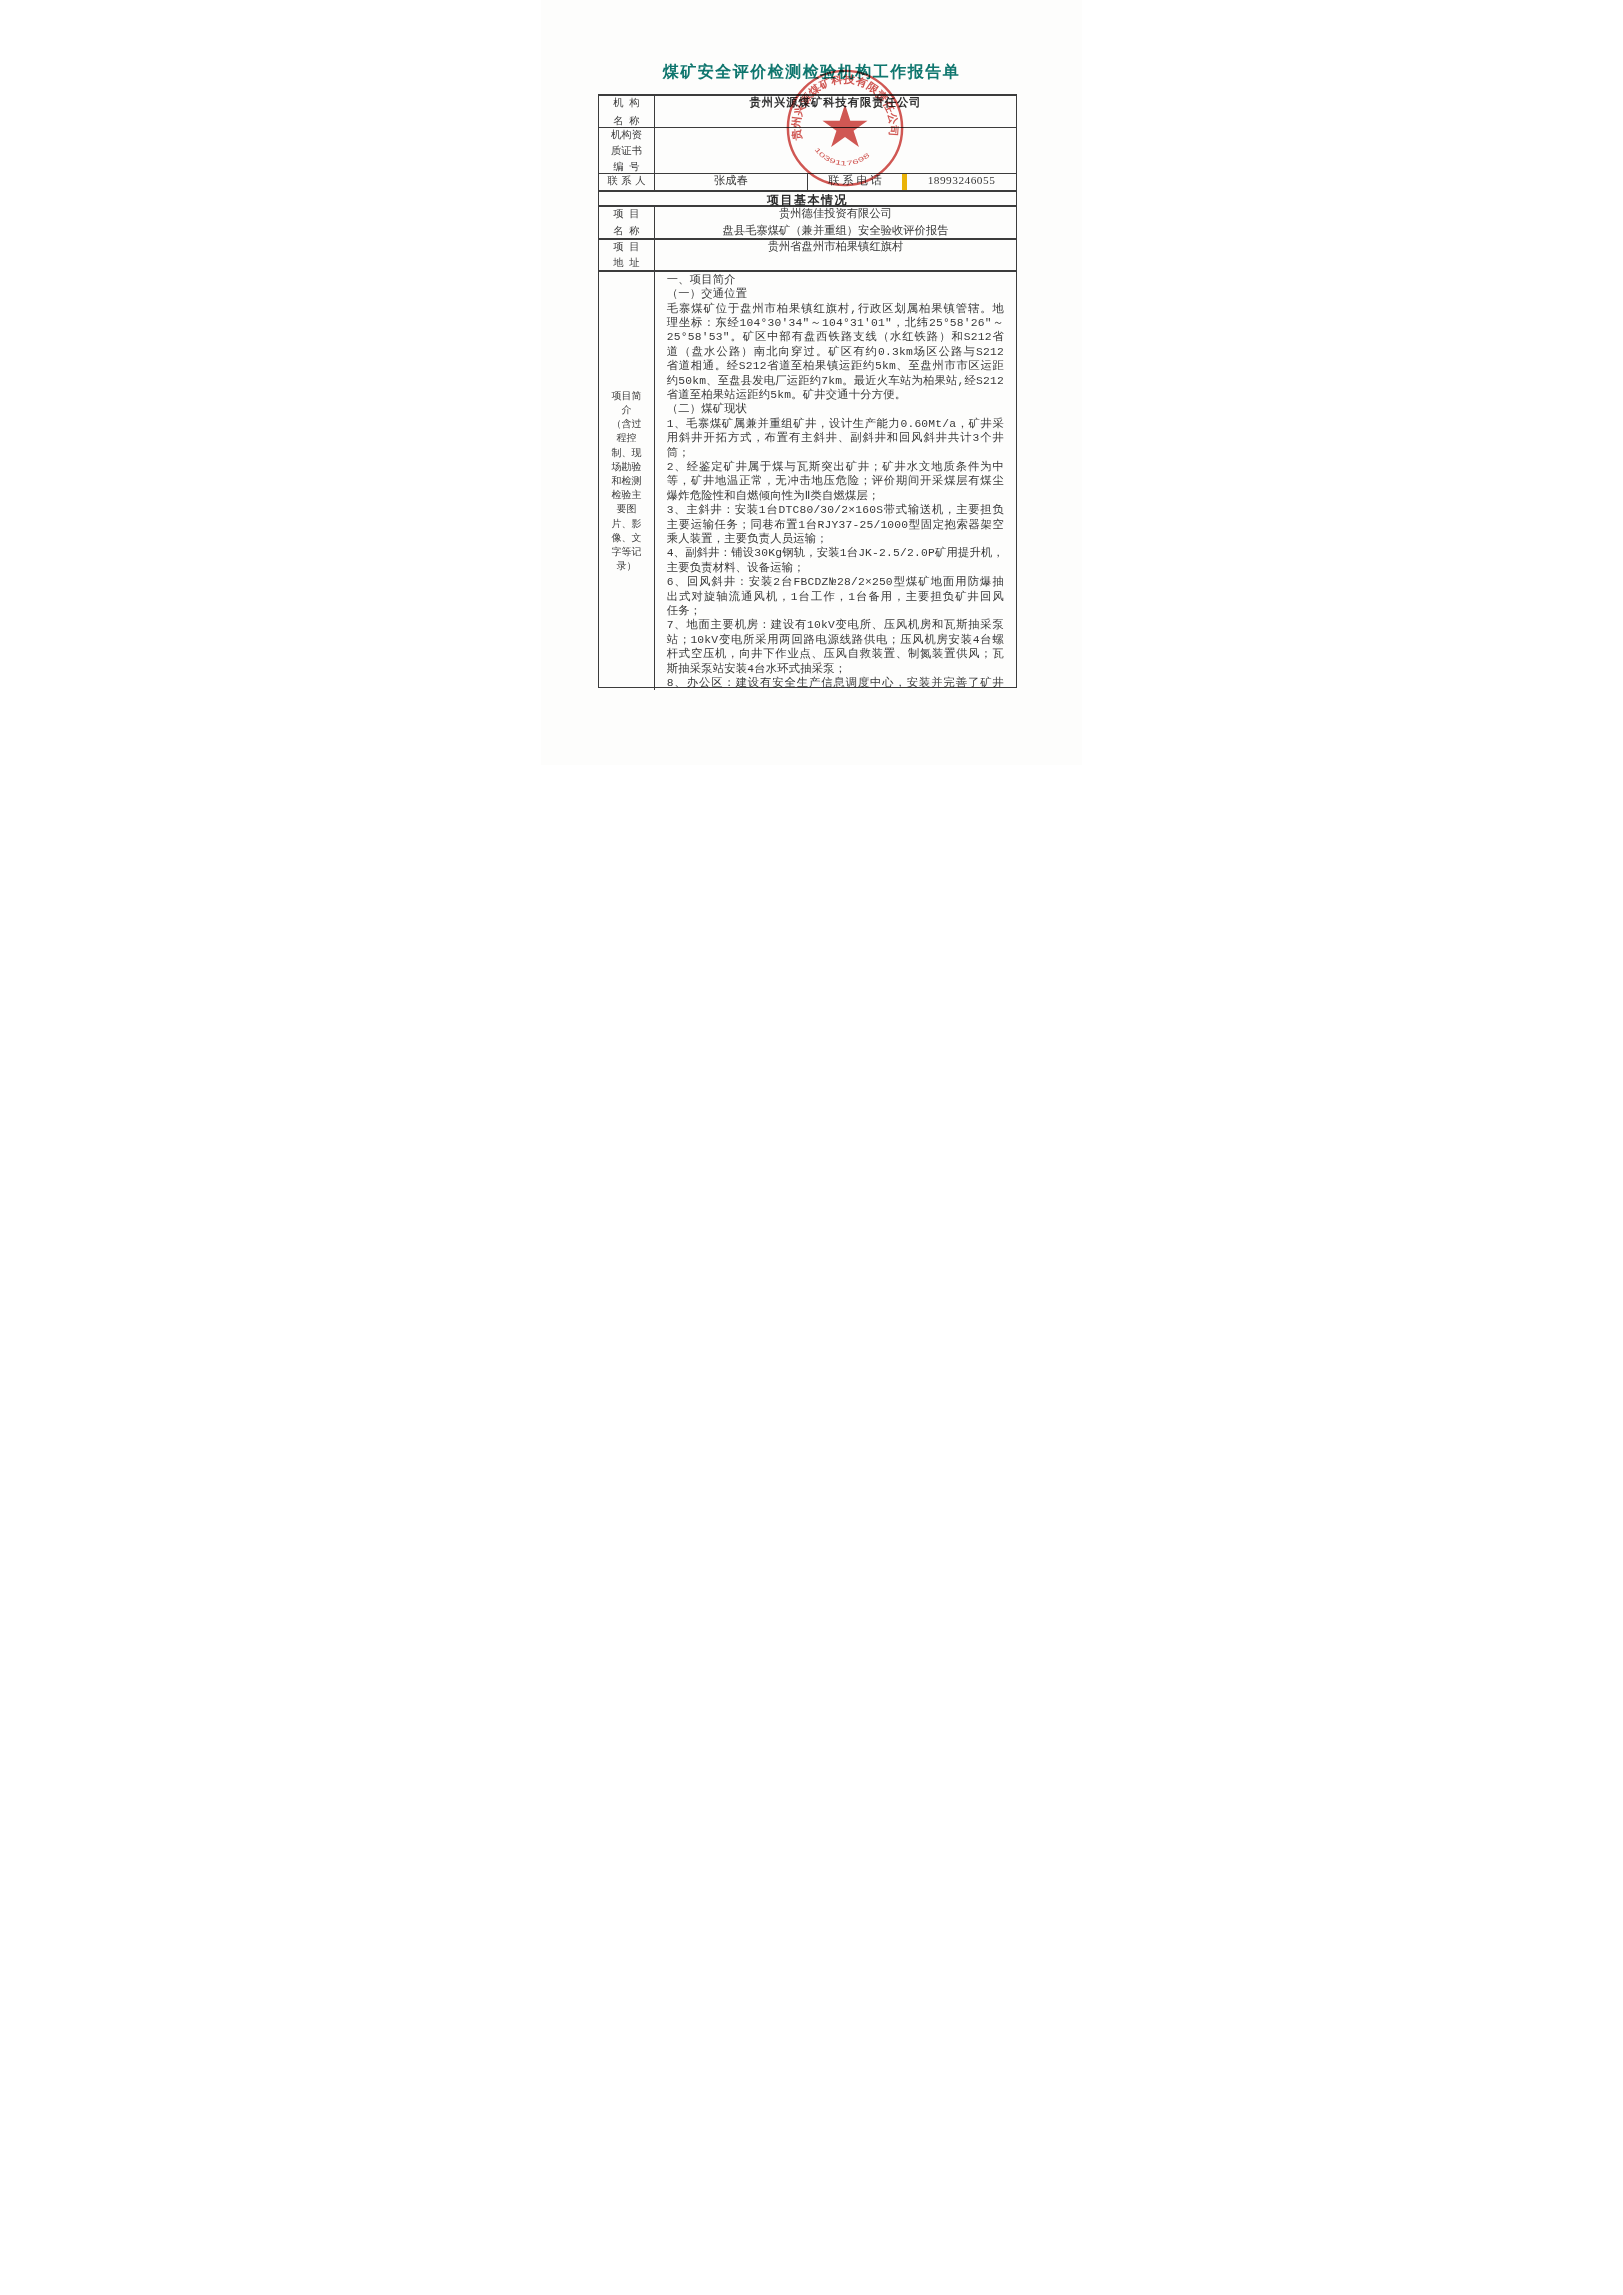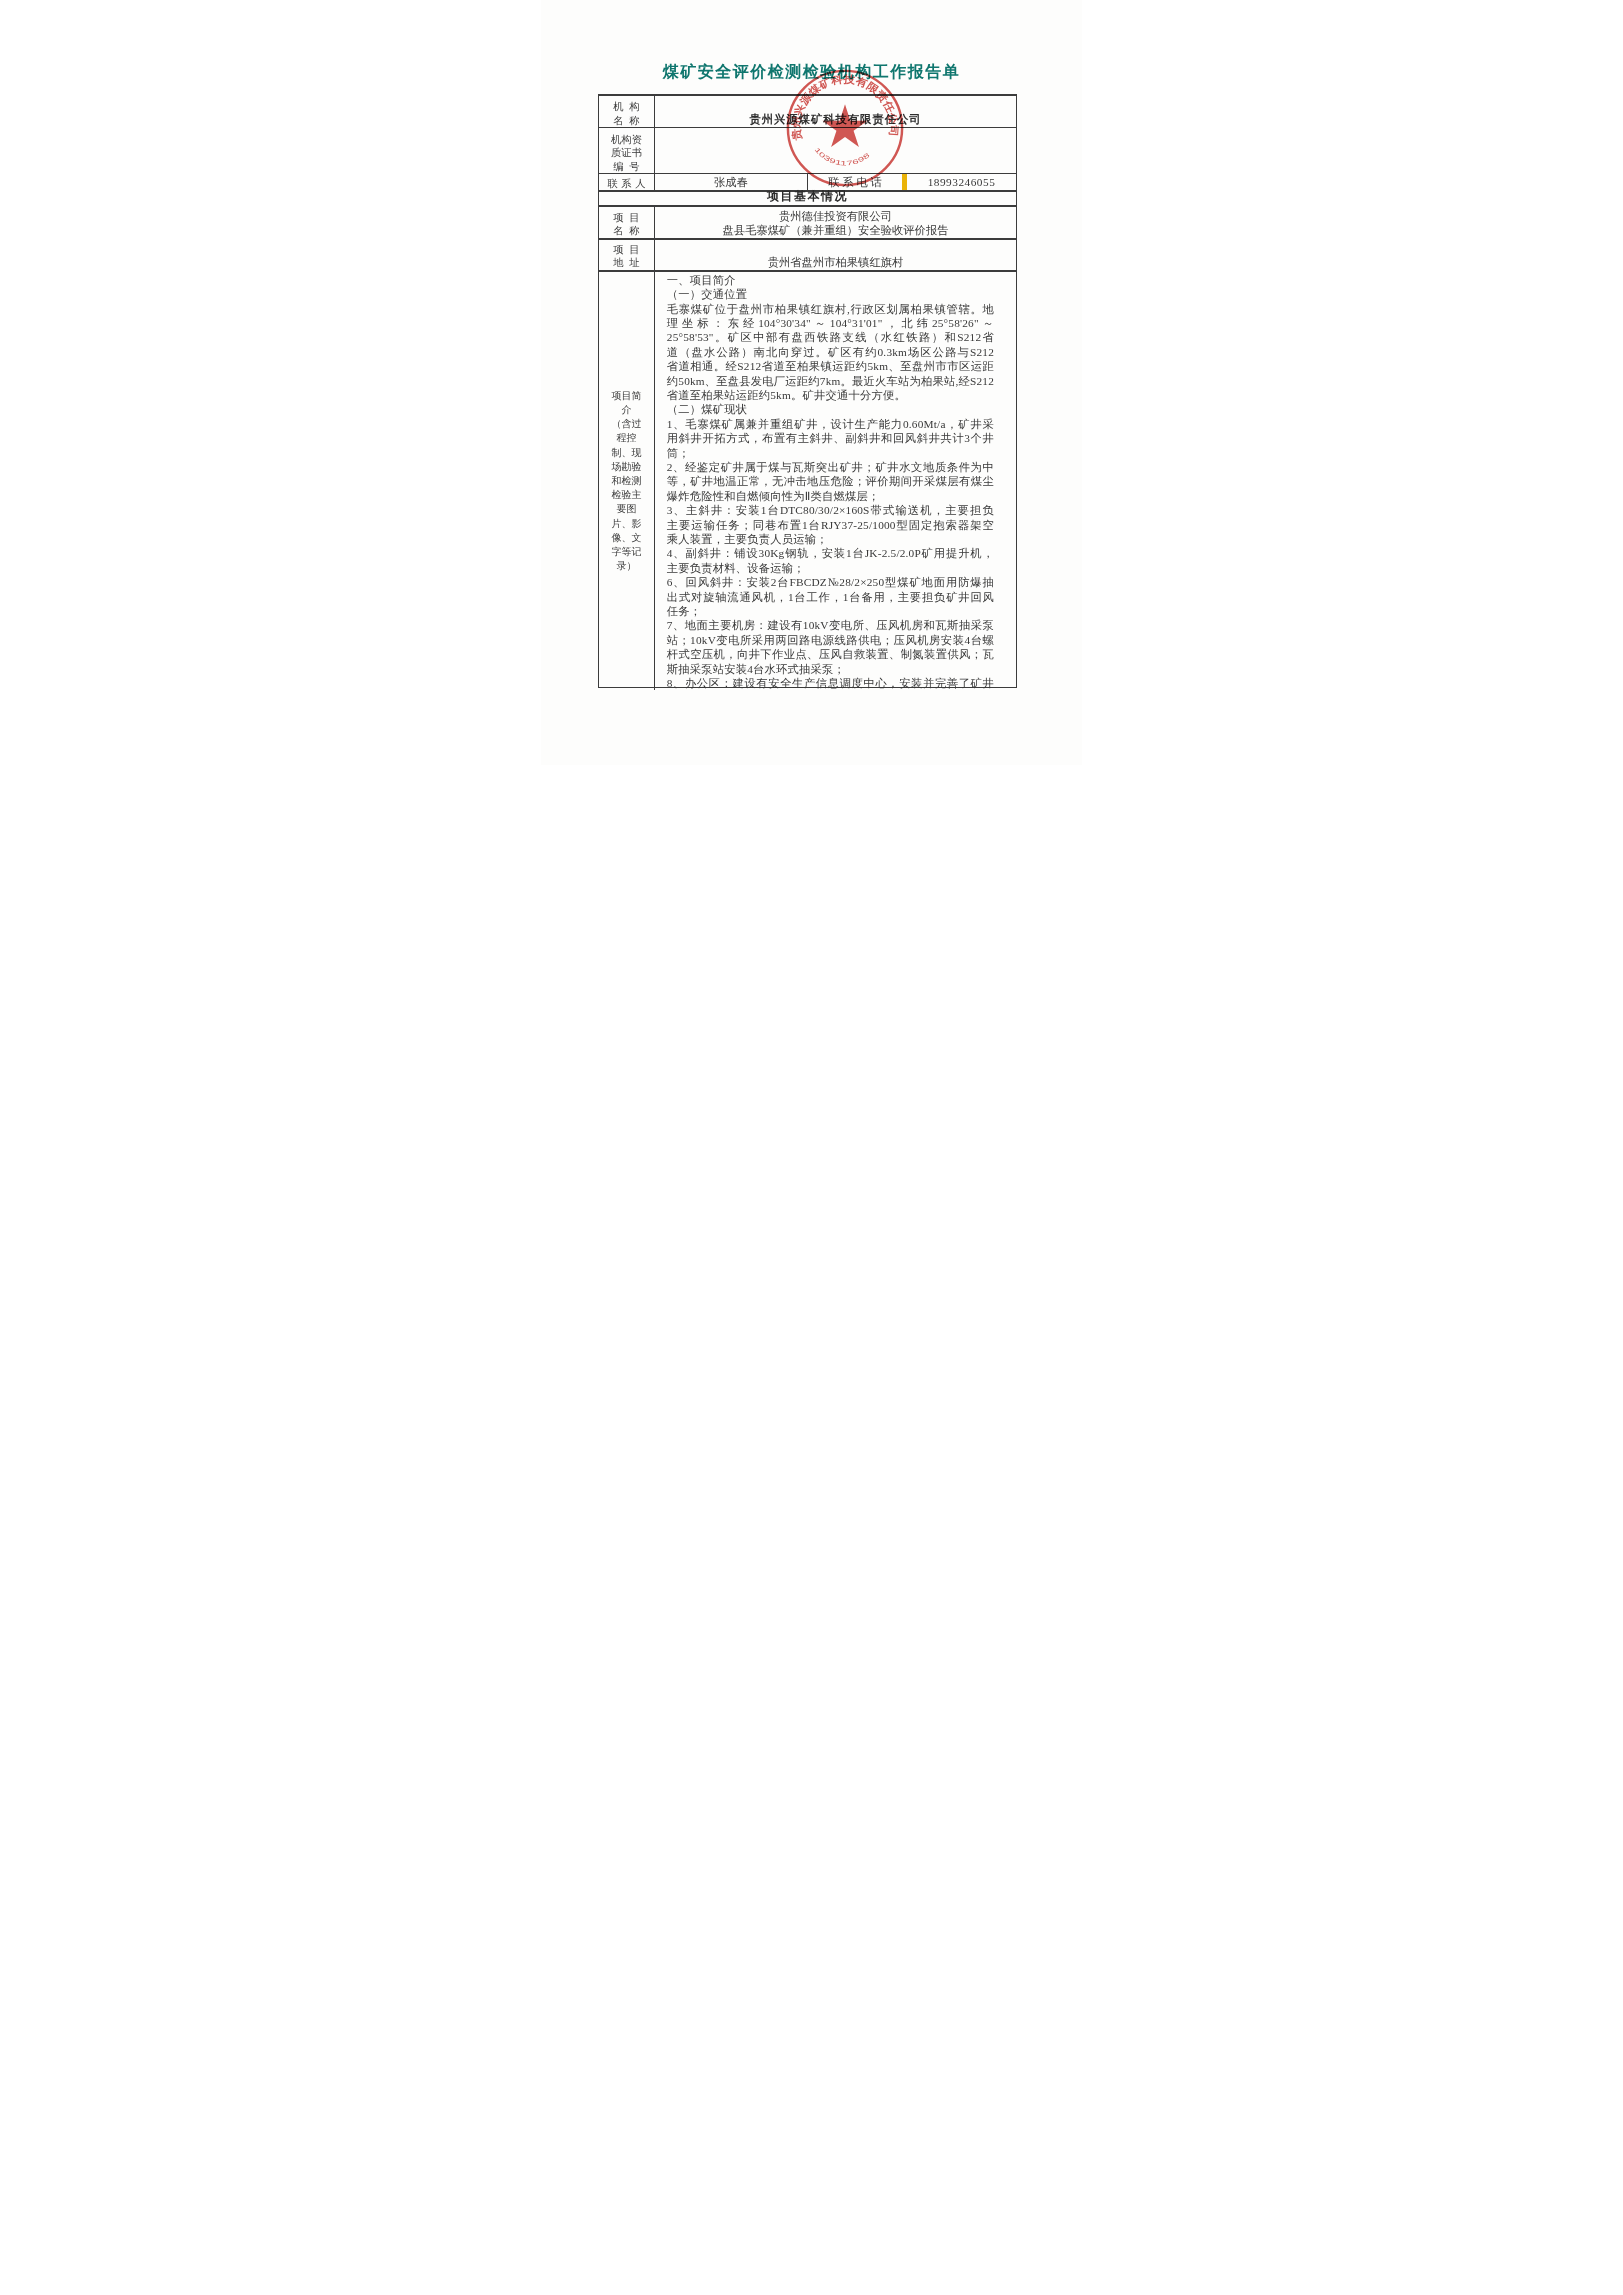--- a/index.html
+++ b/index.html
@@ -36,21 +36,21 @@
   .r1 { height:32px; border-bottom:1px solid #3c3c3c; }
   .r2 { height:46px; border-bottom:1px solid #3c3c3c; }
   .r3 { height:18px; border-bottom:2px double #3c3c3c; }
   .r4 { height:14.7px; border-bottom:2px double #3c3c3c; }
   .r5 { height:33px; border-bottom:2px double #3c3c3c; }
   .r6 { height:32px; border-bottom:2px double #3c3c3c; }
   .r7 { flex:1 1 auto; height:auto; }
   .cell {
     box-sizing:border-box;
     display:flex; flex-direction:column;
-    align-items:center; justify-content:flex-end;
+    align-items:center; justify-content:space-between;
     text-align:center;
   }
   .label {
     width:56px; flex:none;
     border-right:1px solid #3c3c3c;
     font-size:10.3px; line-height:13.3px;
     color:#3a3a3a;
   }
   .value { flex:1 1 auto; font-size:11.3px; line-height:13.7px; }
   .bold  { font-weight:bold; letter-spacing:1px; color:#2e2e2e; }
@@ -67,20 +67,21 @@
   .spread3 { letter-spacing:0.35em; padding-left:0.35em; }
   .spread4 { letter-spacing:0.25em; padding-left:0.25em; }
   .intro-label { justify-content:center; font-size:10px; line-height:14.2px; }
   .intro-label-line { width:100%; text-align:center; }
   .body {
     align-items:stretch; justify-content:flex-start;
     padding:1px 3.9px 0 11.8px;
     font-size:11.3px; line-height:14.4px;
     letter-spacing:0.2px;
     text-align:left;
+    font-family:Liberation Mono, monospace;
   }
   .body-line { min-height:14.4px; width:100%; }
   .body-line.fill { text-align:justify; text-align-last:justify; }
   .seal {
     position:absolute; left:240px; top:64px;
     width:128px; height:128px;
     mix-blend-mode:multiply;
     opacity:0.82;
     pointer-events:none;
   }

